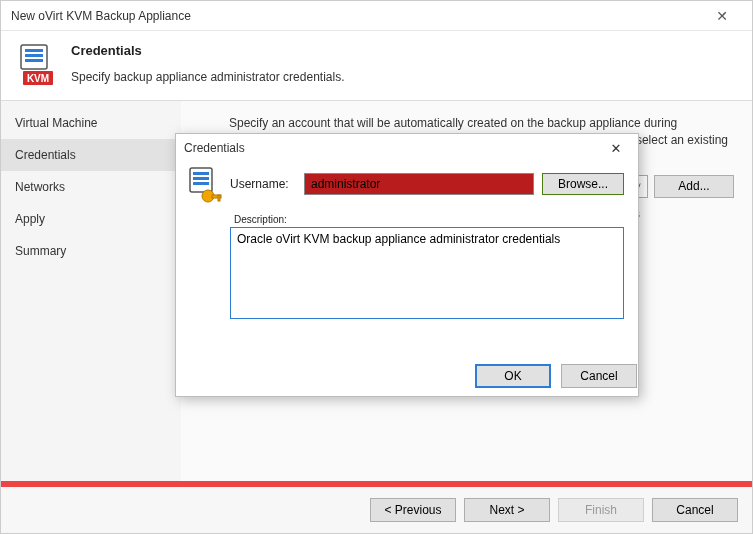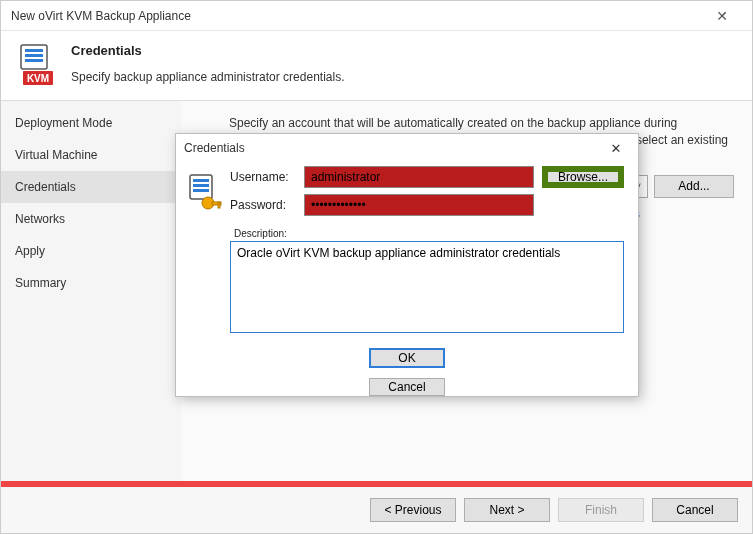--- a/index.html
+++ b/index.html
@@ -30,24 +30,24 @@
   .dialog { position: absolute; left: 174px; top: 132px; width: 464px; height: 264px; background: #fff; border: 1px solid #bdbdbd; box-shadow: 3px 3px 12px rgba(0,0,0,0.25); pointer-events: auto; display: flex; flex-direction: column; }
   .dlg-title { height: 28px; display: flex; align-items: center; padding: 0 8px; font-size: 12px; color: #333; }
   .dlg-title .t { flex: 1; }
   .dlg-title .x { font-size: 13px; color: #333; width: 28px; text-align: center; cursor: default; }
   .dlg-body { flex: 1; padding: 4px 8px 8px 12px; }
   .dlg-row { display: flex; align-items: center; gap: 8px; margin-bottom: 6px; }
   .dlg-icon { width: 34px; height: 42px; }
   .dlg-ctl { flex: 1; }
   .dlg-labelcol { width: 66px; font-size: 12px; color: #222; text-align: left; }
   .dlg-input { height: 22px; border: 1px solid #888; font-size: 12px; padding: 0 6px; background: #b91c1c; }
-  .dlg-btn { width: 82px; height: 22px; border: 6px solid #4d7c0f; background: #e1e1e1; font-size: 12px; display: inline-flex; align-items: center; justify-content: center; }
+  .dlg-btn { width: 82px; height: 22px; border: 1px solid #4d7c0f; background: #e1e1e1; font-size: 12px; display: inline-flex; align-items: center; justify-content: center; }
   .dlg-desc-label { font-size: 10px; color: #222; margin: 6px 0 2px 46px; }
   .dlg-textarea { margin-left: 42px; width: 394px; height: 92px; border: 1px solid #2e7cd6; font-size: 12px; padding: 4px 6px; resize: none; background: #fff; }
-  .dlg-foot { height: 40px; display: flex; align-items: center; justify-content: flex-end; gap: 10px; padding: 0 1px; flex-direction: column; }
+  .dlg-foot { height: 40px; display: flex; align-items: center; justify-content: flex-end; gap: 10px; padding: 0 1px; }
   .dlg-ok { width: 76px; height: 24px; border: 2px solid #2e7cd6; background: #e1e1e1; font-size: 12px; }
   .dlg-cancel { width: 76px; height: 24px; border: 1px solid #adadad; background: #e1e1e1; font-size: 12px; }
   input, textarea, button { font-family: inherit; }
 </style>
 </head>
 <body>
 
 <div class="window">
 
   <div class="titlebar">
@@ -68,21 +68,20 @@
     </div>
     <div class="header-text">
       <div class="h-title">Credentials</div>
       <div class="h-sub">Specify backup appliance administrator credentials.</div>
     </div>
   </div>
 
   <div class="body">
 
     <div class="sidebar">
-      <div class="side-item">Deployment Mode</div>
       <div class="side-item">Virtual Machine</div>
       <div class="side-item active">Credentials</div>
       <div class="side-item">Networks</div>
       <div class="side-item">Apply</div>
       <div class="side-item">Summary</div>
     </div>
 
     <div class="main">
       <div class="instr">
         <span>Specify an account that will be automatically created on the backup appliance during</span>
@@ -129,24 +128,20 @@
               <rect x="24" y="29" width="9" height="3" fill="#f0a500" stroke="#b57800"></rect>
               <rect x="30" y="29" width="2" height="6" fill="#f0a500" stroke="#b57800"></rect>
             </svg>
           </div>
           <div class="dlg-ctl">
             <div class="dlg-row">
               <div class="dlg-labelcol">Username:</div>
               <input class="dlg-input" style="width: 230px;" value="administrator">
               <button class="dlg-btn">Browse...</button>
             </div>
-            <div class="dlg-row">
-              <div class="dlg-labelcol">Password:</div>
-              <input class="dlg-input" style="width: 230px;" type="text" value="•••••••••••••">
-            </div>
           </div>
         </div>
 
         <div class="dlg-desc-label">Description:</div>
         <textarea class="dlg-textarea" style="">Oracle oVirt KVM backup appliance administrator credentials</textarea>
 
       </div>
       <div class="dlg-foot">
         <button class="dlg-ok">OK</button>
         <button class="dlg-cancel">Cancel</button>

